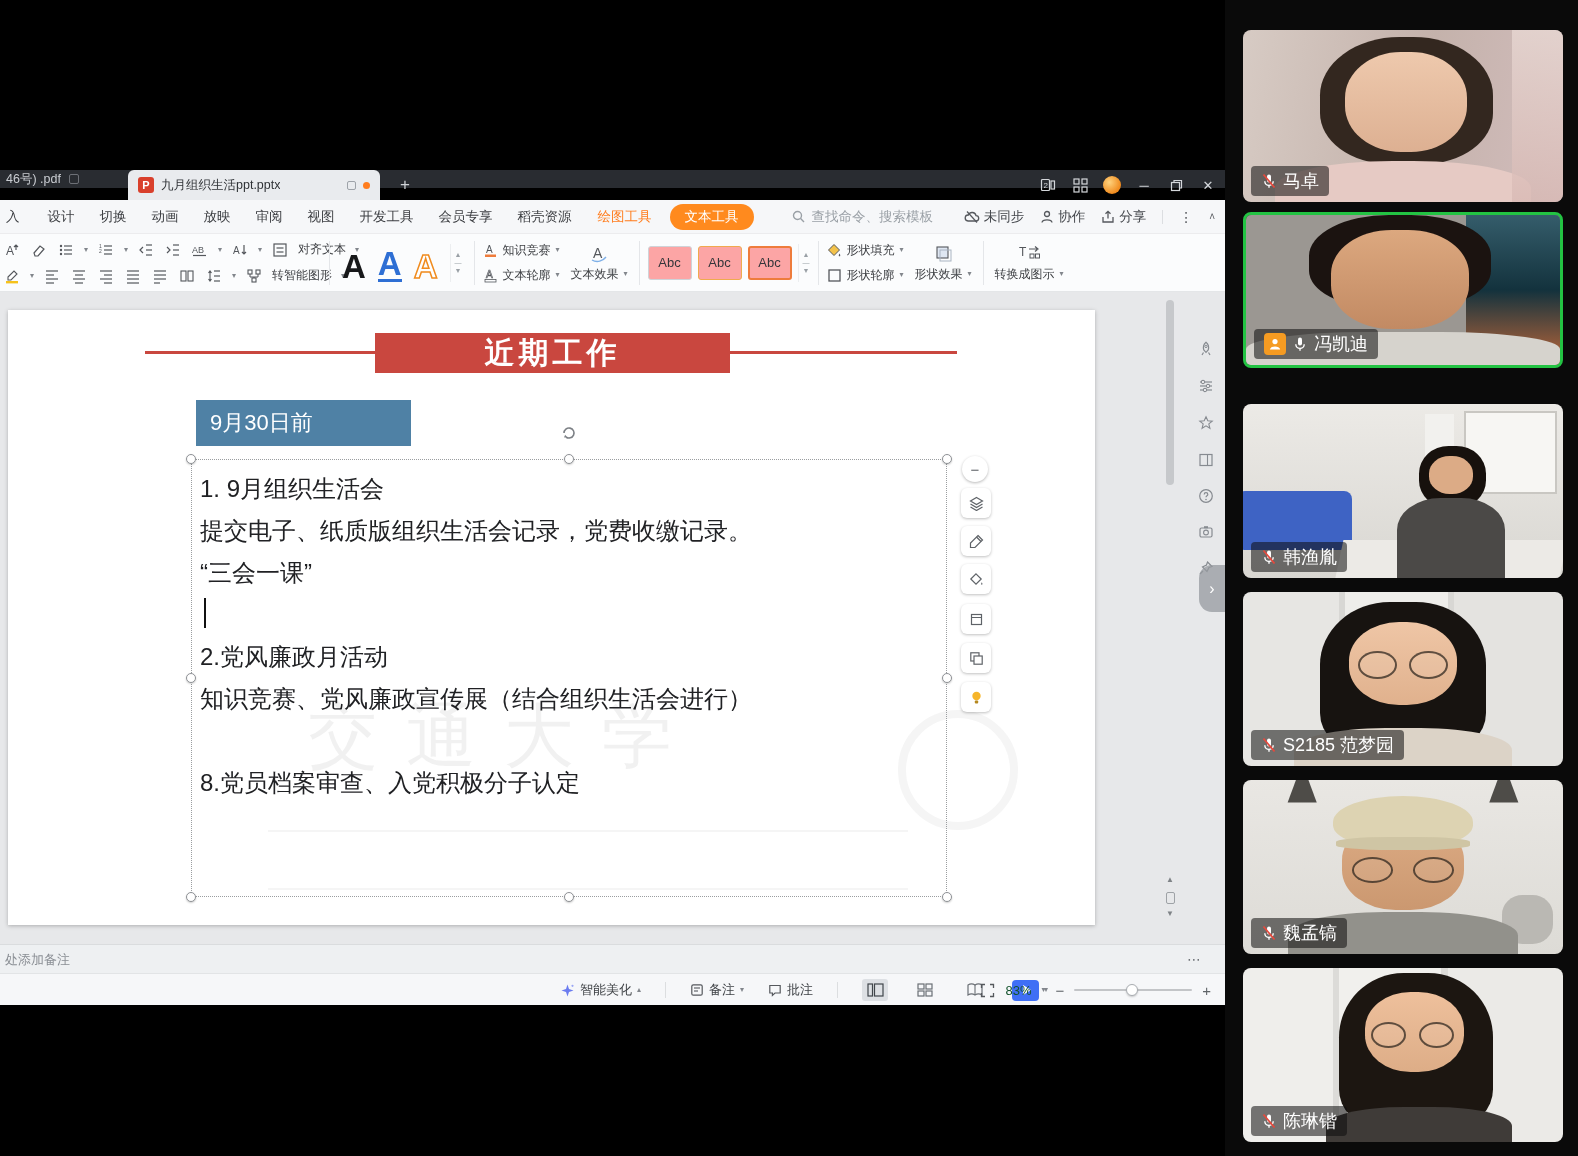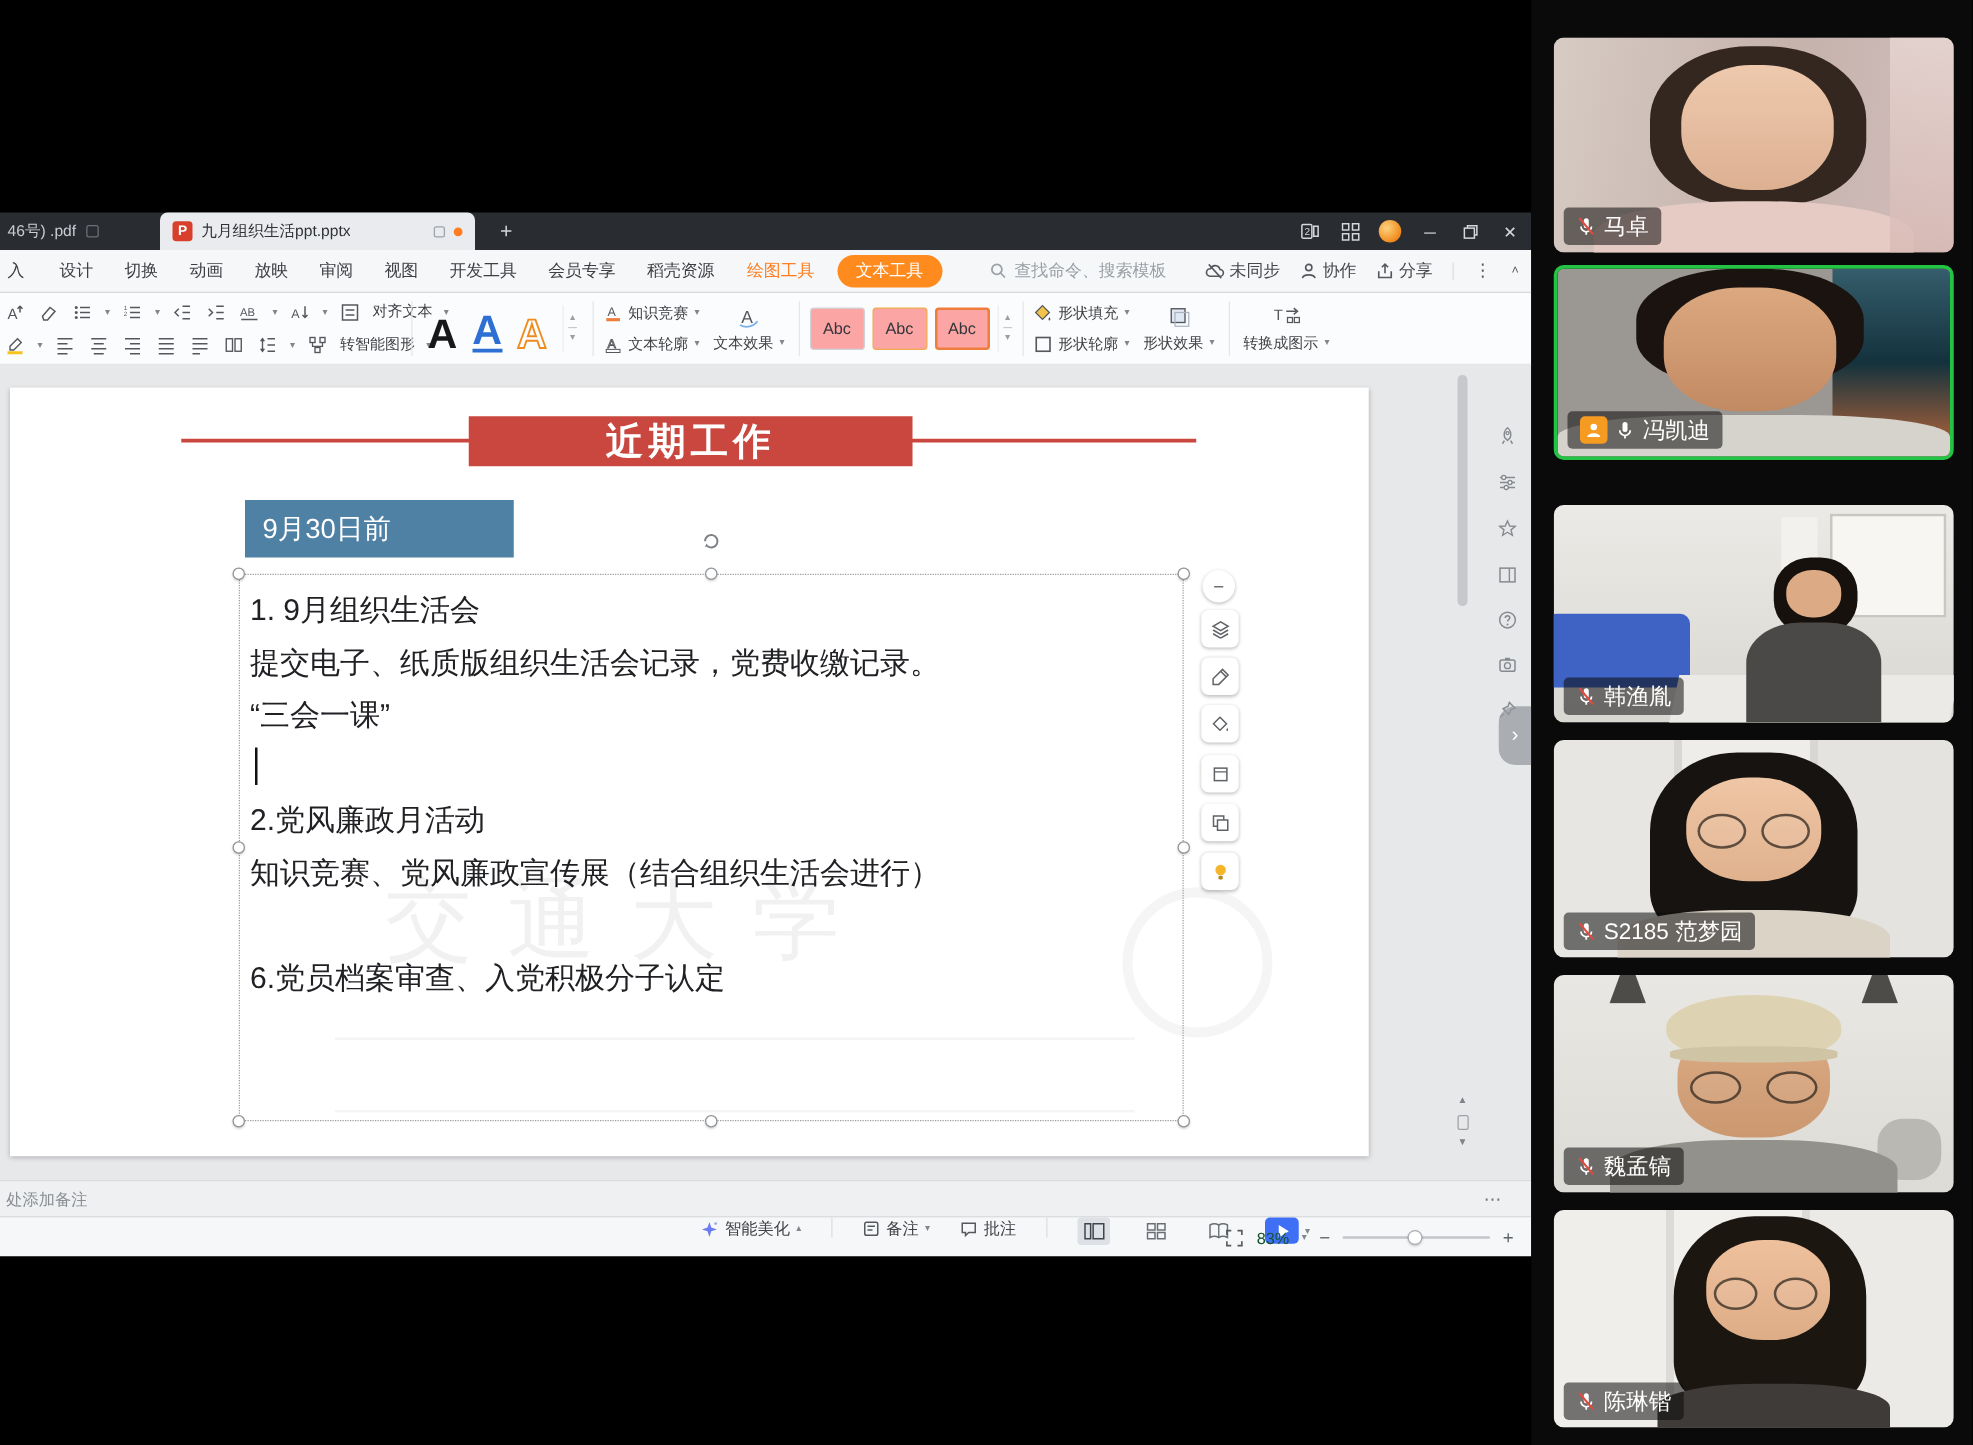--- a/index.html
+++ b/index.html
@@ -4,21 +4,21 @@
 <style>
   *{margin:0;padding:0;box-sizing:border-box}
   html,body{background:#000}
   body{font-family:"Liberation Sans","DejaVu Sans",sans-serif}
   #root{position:relative;width:1578px;height:1156px;background:#000;overflow:hidden}
 
   
   .editor{position:absolute;left:0;top:0;width:1225px;height:1156px;background:#000}
 
   
-  .tabbar{position:absolute;left:0;top:170px;width:100%;height:30px;background:#292c31;display:flex;align-items:center}
+  .tabbar{position:absolute;left:0;top:170px;width:100%;height:18px;background:#292c31;display:flex;align-items:center}
   .tab-left-text{margin-left:6px;color:#c9ccd1;font-size:12.5px;white-space:nowrap}
   .ghost-sq{width:10px;height:10px;border:1px solid #6d7076;margin-left:8px;border-radius:2px}
   .tab-active{position:absolute;left:128px;top:0;width:252px;height:30px;background:#e9ebee;border-radius:6px 6px 0 0;display:flex;align-items:center;padding:0 10px;gap:7px}
   .ppt-icon{width:16px;height:16px;border-radius:3px;background:#d9402c;color:#fff;font-size:11px;font-weight:bold;display:flex;align-items:center;justify-content:center;flex:none}
   .tab-title{font-size:12.5px;color:#2f3236;white-space:nowrap;overflow:hidden}
   .tab-pin{width:9px;height:9px;border:1px solid #9ea3a9;border-radius:2px;margin-left:auto;flex:none}
   .dirty-dot{width:7px;height:7px;border-radius:50%;background:#ff7d1e;flex:none}
   .tab-plus{position:absolute;left:394px;top:0;height:30px;display:flex;align-items:center;color:#cfd2d6;font-size:17px;padding:0 6px;cursor:pointer}
   .tab-right{position:absolute;right:8px;top:0;height:30px;display:flex;align-items:center;gap:14px;color:#d4d7db}
   .tab-right .wi{display:flex;align-items:center;justify-content:center;width:18px;height:18px}
@@ -80,21 +80,21 @@
   .rail-ic{position:absolute;left:1197px;width:18px;height:18px;display:flex;align-items:center;justify-content:center}
   .rail-chev{position:absolute;left:1199px;top:273px;width:26px;height:47px;background:rgba(150,154,159,.75);border-radius:13px 0 0 13px;display:flex;align-items:center;justify-content:center;color:#fff;font-size:16px}
   .sarr{position:absolute;left:1164px;width:12px;text-align:center;color:#7f8387;font-size:8px;line-height:1}
   .smid{position:absolute;left:1166px;top:600px;width:9px;height:12px;border:1px solid #9ea2a6;border-radius:2px}
 
   
   .notesrow{position:absolute;left:0;top:944px;width:100%;height:29px;background:#eef0f2;border-top:1px solid #dadcde;color:#8a8e94;font-size:13px;line-height:29px}
   .notesrow .txt{margin-left:5px}
   .notes-dots{position:absolute;right:22px;top:0;color:#6f7378;font-size:14px;letter-spacing:2px}
   .statusbar{position:absolute;left:0;top:973px;width:100%;height:32px;background:#f6f7f9;border-top:1px solid #e2e4e6}
-  .sb-center{position:absolute;left:560px;top:0;height:32px;display:flex;align-items:flex-start;gap:24px}
+  .sb-center{position:absolute;left:560px;top:0;height:32px;display:flex;align-items:center;gap:24px}
   .sb-item{display:flex;align-items:center;gap:5px;font-size:13px;color:#3f4246;white-space:nowrap}
   .sb-sep{width:1px;height:16px;background:#dcdee0}
   .view-btn{width:26px;height:22px;display:flex;align-items:center;justify-content:center;border-radius:3px}
   .view-btn.active{background:#dde0e4}
   .play-btn{width:27px;height:21px;border-radius:4px;background:#3f6ff5;display:flex;align-items:center;justify-content:center}
   .play-tri{width:0;height:0;border-left:8px solid #fff;border-top:5px solid transparent;border-bottom:5px solid transparent;margin-left:2px}
   .sb-right{position:absolute;right:14px;top:0;height:32px;display:flex;align-items:center;gap:10px;color:#5f6468}
   .zoom-label{font-size:13px;color:#14532d}
   .slider{position:relative;width:118px;height:12px}
   .slider .track{position:absolute;left:0;top:5px;width:100%;height:2px;background:#c3c5c8;border-radius:1px}
@@ -555,21 +555,21 @@
         </span>
 
         <div class="body-text">
           <div class="bt-line">1. 9月组织生活会</div>
           <div class="bt-line">提交电子、纸质版组织生活会记录，党费收缴记录。</div>
           <div class="bt-line">“三会一课”</div>
           <div class="bt-line"></div>
           <div class="bt-line">2.党风廉政月活动</div>
           <div class="bt-line">知识竞赛、党风廉政宣传展（结合组织生活会进行）</div>
           <div class="bt-line"></div>
-          <div class="bt-line">6.党员档案审查、入党积极分子认定</div>
+          <div class="bt-line">8.党员档案审查、入党积极分子认定</div>
           <span class="text-caret"></span>
         </div>
 
         <span class="ft-minus">−</span>
         <span class="ft-btn" style="top:178px">
           <svg width="15" height="15" viewBox="0 0 15 15">
               <path d="M7.5 1.5 13.5 5 7.5 8.5 1.5 5z" fill="none" stroke="#5f6368" stroke-width="1.2"></path>
               <path d="M1.5 8l6 3.5 6-3.5" fill="none" stroke="#5f6368" stroke-width="1.2"></path>
               <path d="M1.5 11l6 3.5 6-3.5" fill="none" stroke="#5f6368" stroke-width="1.2"></path>
             </svg>

